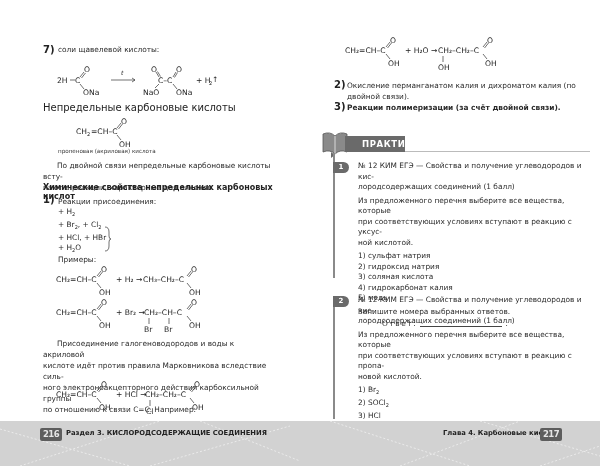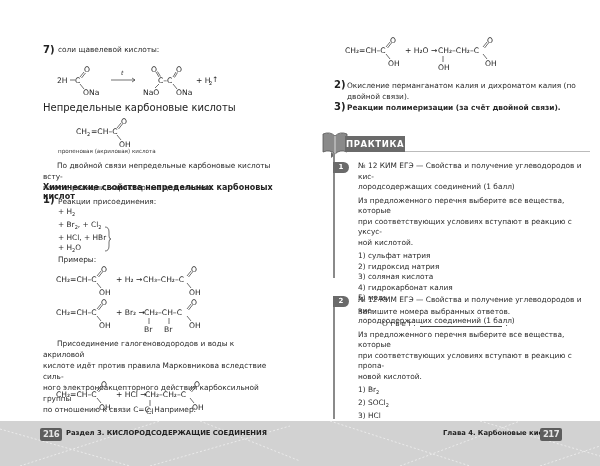--- a/index.html
+++ b/index.html
@@ -26,21 +26,21 @@
 
   
   .footer { position: absolute; left: 0; top: 421px; width: 600px; height: 45px; background: #d2d2d2; overflow: hidden; }
   .footer svg { position: absolute; left: 0; top: 0; }
   .pg-badge { position: absolute; top: 428px; height: 13px; width: 22px; background: #5d5d5d; border-radius: 2px;
               color: #e5e5e5; font-size: 8.5px; font-weight: bold; text-align: center; line-height: 13px; letter-spacing: -0.5px; }
   .footer-title { position: absolute; top: 429px; font-size: 6.8px; font-weight: bold; color: #222; white-space: nowrap; }
 
   
   .praktika-bar { position: absolute; left: 345px; top: 136px; width: 60px; height: 16px; background: #6a6a6a;
-                  color: #fff; font-size: 8.5px; font-weight: bold; letter-spacing: 0.6px; padding-left: 1px; line-height: 16px; }
+                  color: #fff; font-size: 8.5px; font-weight: bold; letter-spacing: 0.6px; padding-left: 17px; line-height: 16px; }
   .praktika-rule { position: absolute; left: 405px; top: 151px; width: 185px; height: 1px; background: #bbb; }
   .vrule { position: absolute; width: 2px; background: #8a8a8a; }
   .q-badge { position: absolute; width: 16px; height: 11px; background: #6a6a6a; border-radius: 0 6px 6px 0;
              color: #fff; font-size: 7px; font-weight: bold; text-align: center; line-height: 11px; }
   .answer-line { display: inline-block; width: 82px; border-bottom: 0.8px solid #444; margin: 0 3px; vertical-align: -1px; }
   .spaced { letter-spacing: 1.6px; padding-left: 24px; }
 </style>
 </head>
 <body>
 

